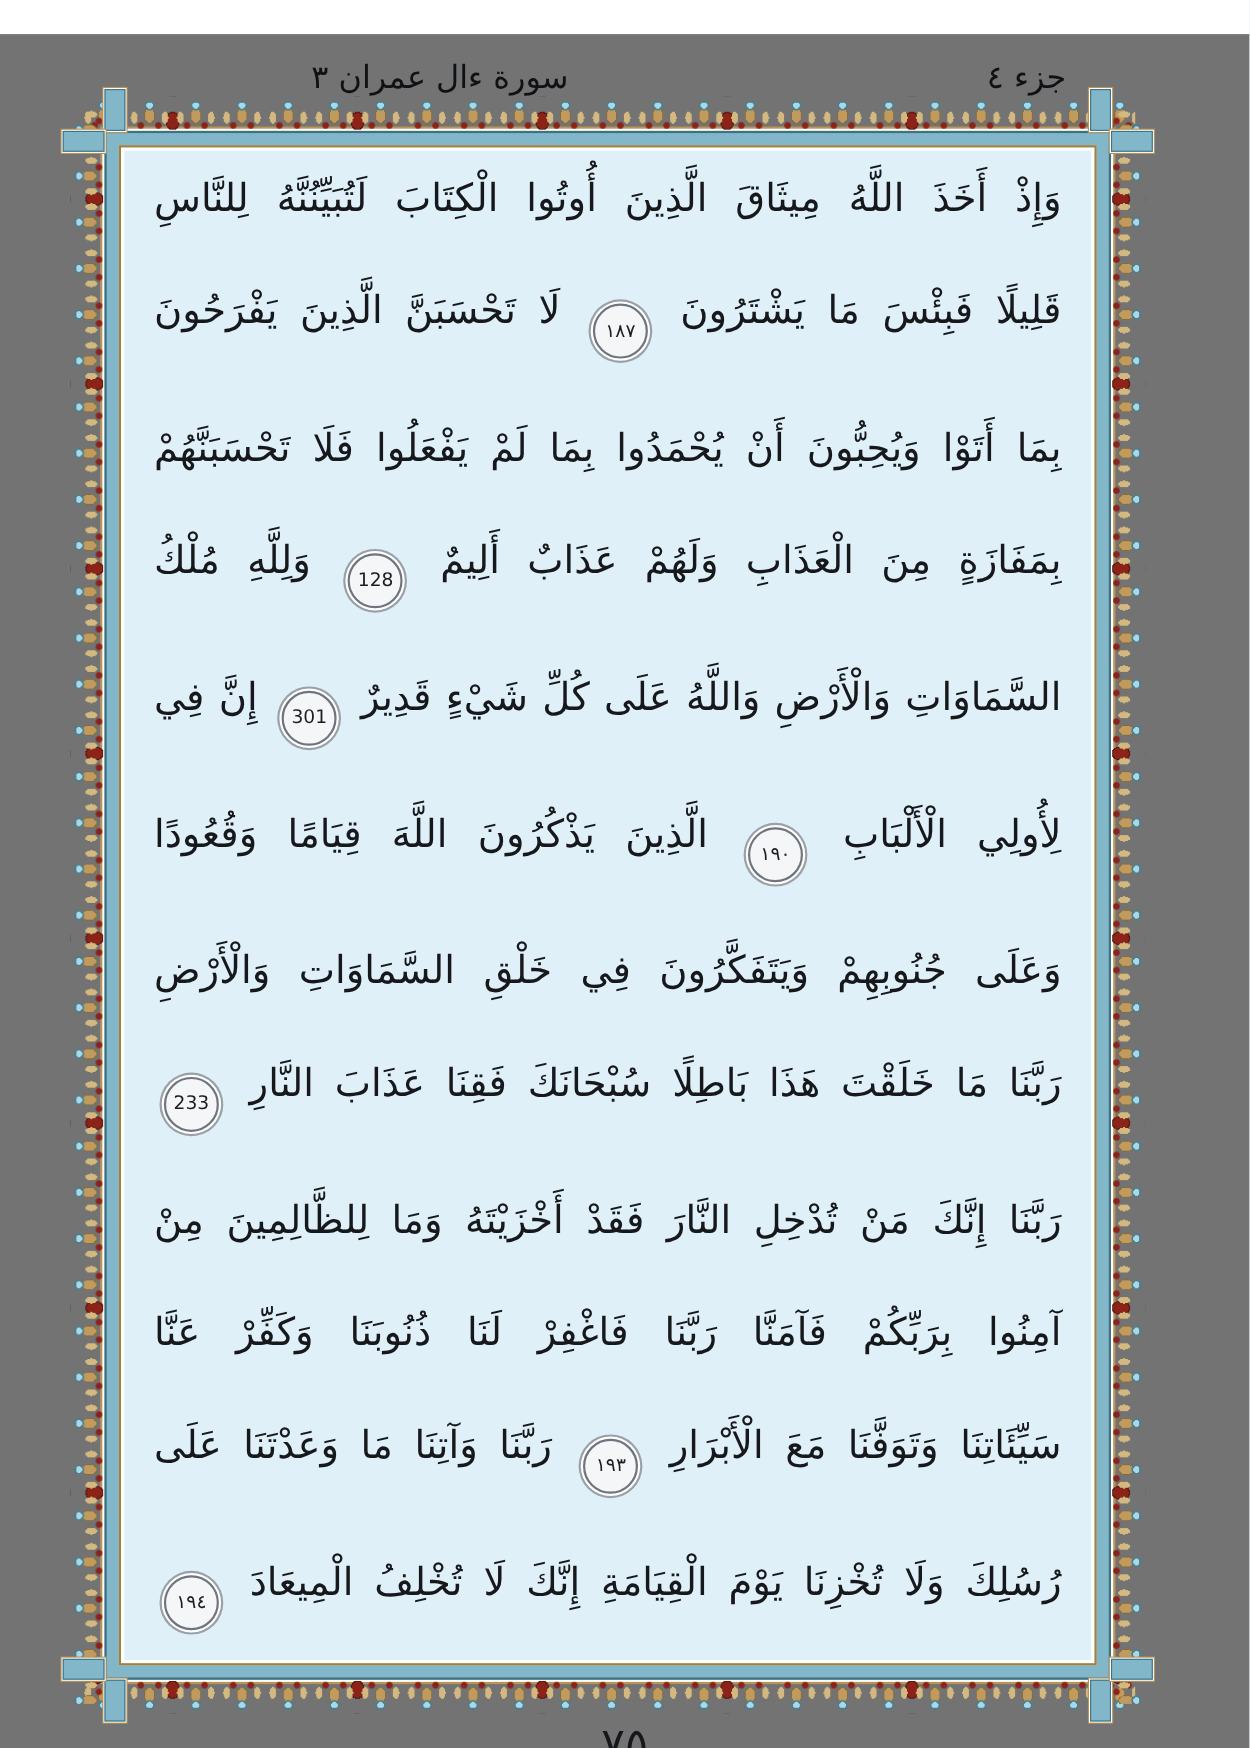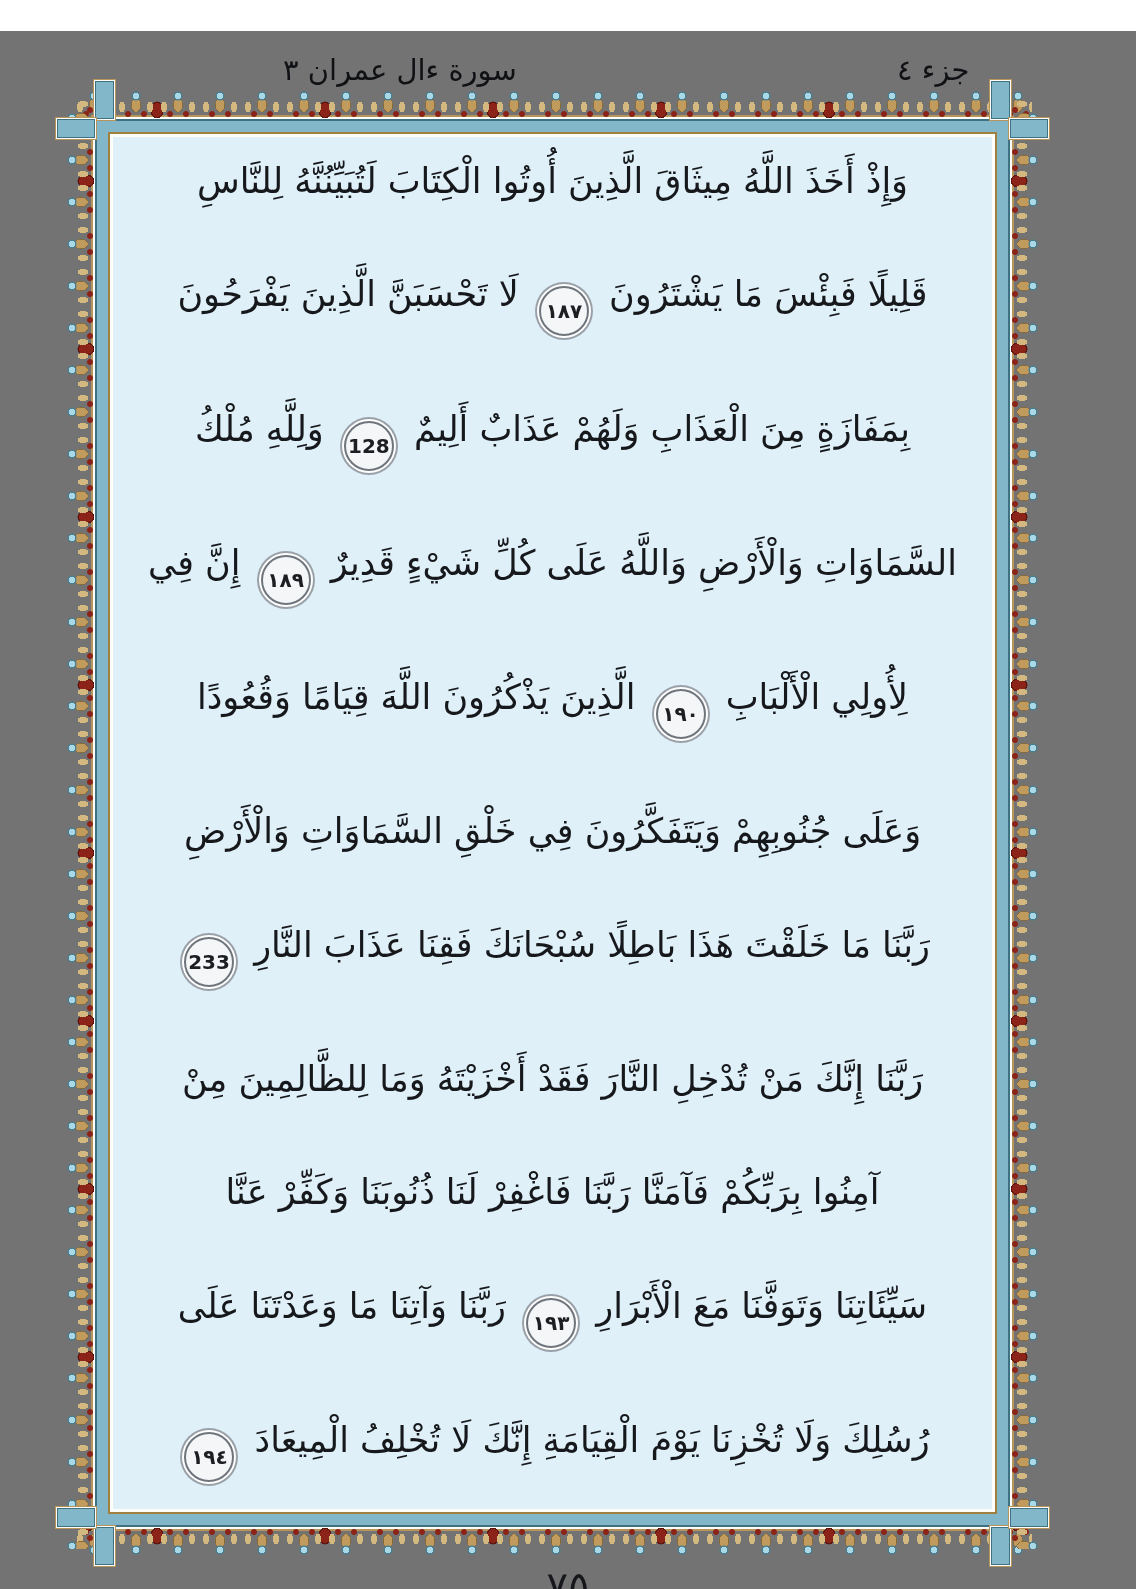--- a/index.html
+++ b/index.html
@@ -20,35 +20,35 @@
     background:#82b7c9;border:2px solid #3f7183;
     box-shadow:0 0 0 2px #fdfdfa,0 0 0 4px #b8935a;
     padding:11px;
   }
   .panel{
     position:relative;width:100%;height:100%;box-sizing:border-box;
     background:#dff0f9;border:2px solid #a08040;
     box-shadow:inset 0 0 0 3px #fdfdfa;
     padding:26px 30px 30px;overflow:hidden;
   }
-  .lines{display:flex;flex-direction:column;justify-content:space-between;height:100%;direction:rtl;align-items:center;}
+  .lines{display:flex;flex-direction:column;justify-content:space-between;height:100%;direction:rtl;}
   .line{
     direction:rtl;unicode-bidi:plaintext;white-space:nowrap;
     text-align:justify;text-align-last:justify;
     font-size:35px;line-height:1.2;color:#16181b;
   }
   .seg{white-space:nowrap;}
 
   
   .ayah{
     position:relative;display:inline-flex;align-items:center;justify-content:center;
     width:46px;height:46px;margin:0 9px;border-radius:50%;
     background:#f4f6f8;border:2px solid #6f757c;
     box-shadow:0 0 0 2px #ffffff,0 0 0 4px #9aa0a7;
-    font-size:20px;color:#1c1e22;vertical-align:-12px;font-weight:bold;
+    font-size:17px;color:#1c1e22;vertical-align:-12px;
   }
   .ayah::before,.ayah::after{
     content:'';position:absolute;bottom:-9px;width:11px;height:13px;
     background:#b9bfc6;border-radius:50% 50% 65% 65%;z-index:-1;
   }
   .ayah::before{left:-3px;transform:rotate(38deg);}
   .ayah::after{right:-3px;transform:rotate(-38deg);}
 
   
   .orn{position:absolute;pointer-events:none;}
@@ -116,22 +116,23 @@
     <div class="cx cxh tr-h"></div>
     <div class="cx cxv bl-v"></div>
     <div class="cx cxh bl-h"></div>
     <div class="cx cxv br-v"></div>
     <div class="cx cxh br-h"></div>
 
     <div class="panel">
       <div class="lines" id="lines">
           <div class="line"><span class="seg">وَإِذْ أَخَذَ اللَّهُ مِيثَاقَ الَّذِينَ أُوتُوا الْكِتَابَ لَتُبَيِّنُنَّهُ لِلنَّاسِ</span> </div>
           <div class="line"><span class="seg">قَلِيلًا فَبِئْسَ مَا يَشْتَرُونَ</span> <span class="ayah">١٨٧</span> <span class="seg">لَا تَحْسَبَنَّ الَّذِينَ يَفْرَحُونَ</span> </div>
+          <div class="line"><span class="seg">بِمَا أَتَوْا وَيُحِبُّونَ أَنْ يُحْمَدُوا بِمَا لَمْ يَفْعَلُوا فَلَا تَحْسَبَنَّهُمْ</span> </div>
           <div class="line"><span class="seg">بِمَفَازَةٍ مِنَ الْعَذَابِ وَلَهُمْ عَذَابٌ أَلِيمٌ</span> <span class="ayah">128</span> <span class="seg">وَلِلَّهِ مُلْكُ</span> </div>
-          <div class="line"><span class="seg">السَّمَاوَاتِ وَالْأَرْضِ وَاللَّهُ عَلَى كُلِّ شَيْءٍ قَدِيرٌ</span> <span class="ayah">١٨٩</span> <span class="seg">إِنَّ فِي</span> </div>
+          <div class="line"><span class="seg">السَّمَاوَاتِ وَالْأَرْضِ وَاللَّهُ عَلَى كُلِّ شَيْءٍ قَدِيرٌ</span> <span class="ayah">301</span> <span class="seg">إِنَّ فِي</span> </div>
           <div class="line"><span class="seg">لِأُولِي الْأَلْبَابِ</span> <span class="ayah">١٩٠</span> <span class="seg">الَّذِينَ يَذْكُرُونَ اللَّهَ قِيَامًا وَقُعُودًا</span> </div>
           <div class="line"><span class="seg">وَعَلَى جُنُوبِهِمْ وَيَتَفَكَّرُونَ فِي خَلْقِ السَّمَاوَاتِ وَالْأَرْضِ</span> </div>
           <div class="line"><span class="seg">رَبَّنَا مَا خَلَقْتَ هَذَا بَاطِلًا سُبْحَانَكَ فَقِنَا عَذَابَ النَّارِ</span> <span class="ayah">233</span> </div>
           <div class="line"><span class="seg">رَبَّنَا إِنَّكَ مَنْ تُدْخِلِ النَّارَ فَقَدْ أَخْزَيْتَهُ وَمَا لِلظَّالِمِينَ مِنْ</span> </div>
           <div class="line"><span class="seg">آمِنُوا بِرَبِّكُمْ فَآمَنَّا رَبَّنَا فَاغْفِرْ لَنَا ذُنُوبَنَا وَكَفِّرْ عَنَّا</span> </div>
           <div class="line"><span class="seg">سَيِّئَاتِنَا وَتَوَفَّنَا مَعَ الْأَبْرَارِ</span> <span class="ayah">١٩٣</span> <span class="seg">رَبَّنَا وَآتِنَا مَا وَعَدْتَنَا عَلَى</span> </div>
           <div class="line"><span class="seg">رُسُلِكَ وَلَا تُخْزِنَا يَوْمَ الْقِيَامَةِ إِنَّكَ لَا تُخْلِفُ الْمِيعَادَ</span> <span class="ayah">١٩٤</span> </div>
         </div>
     </div>
   </div>

